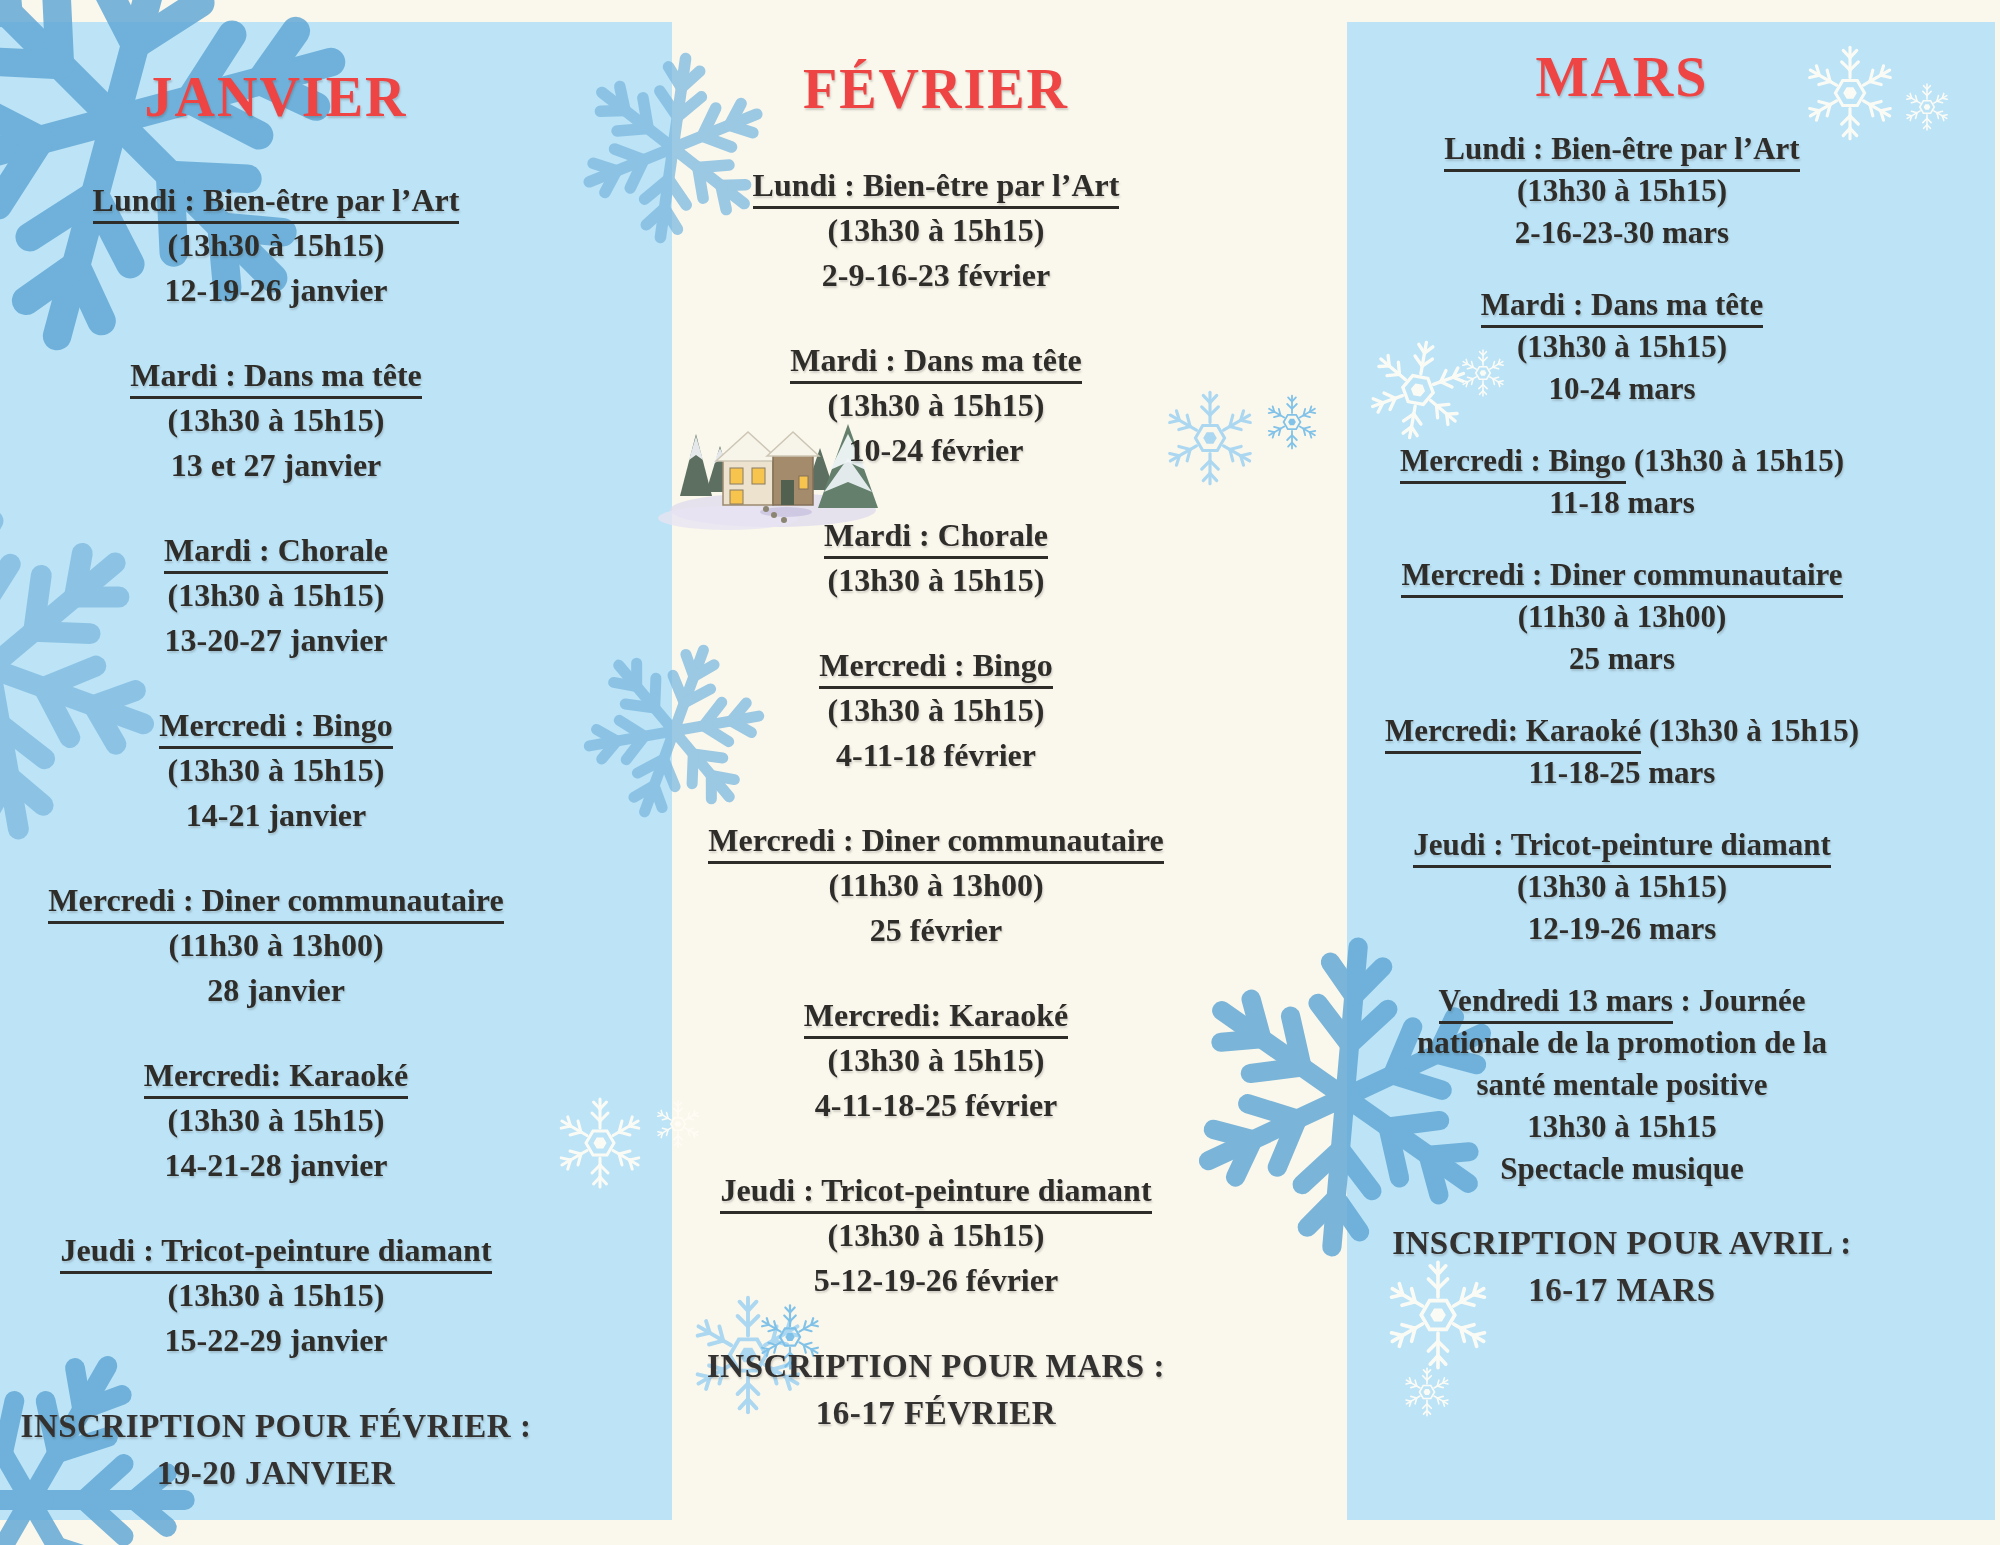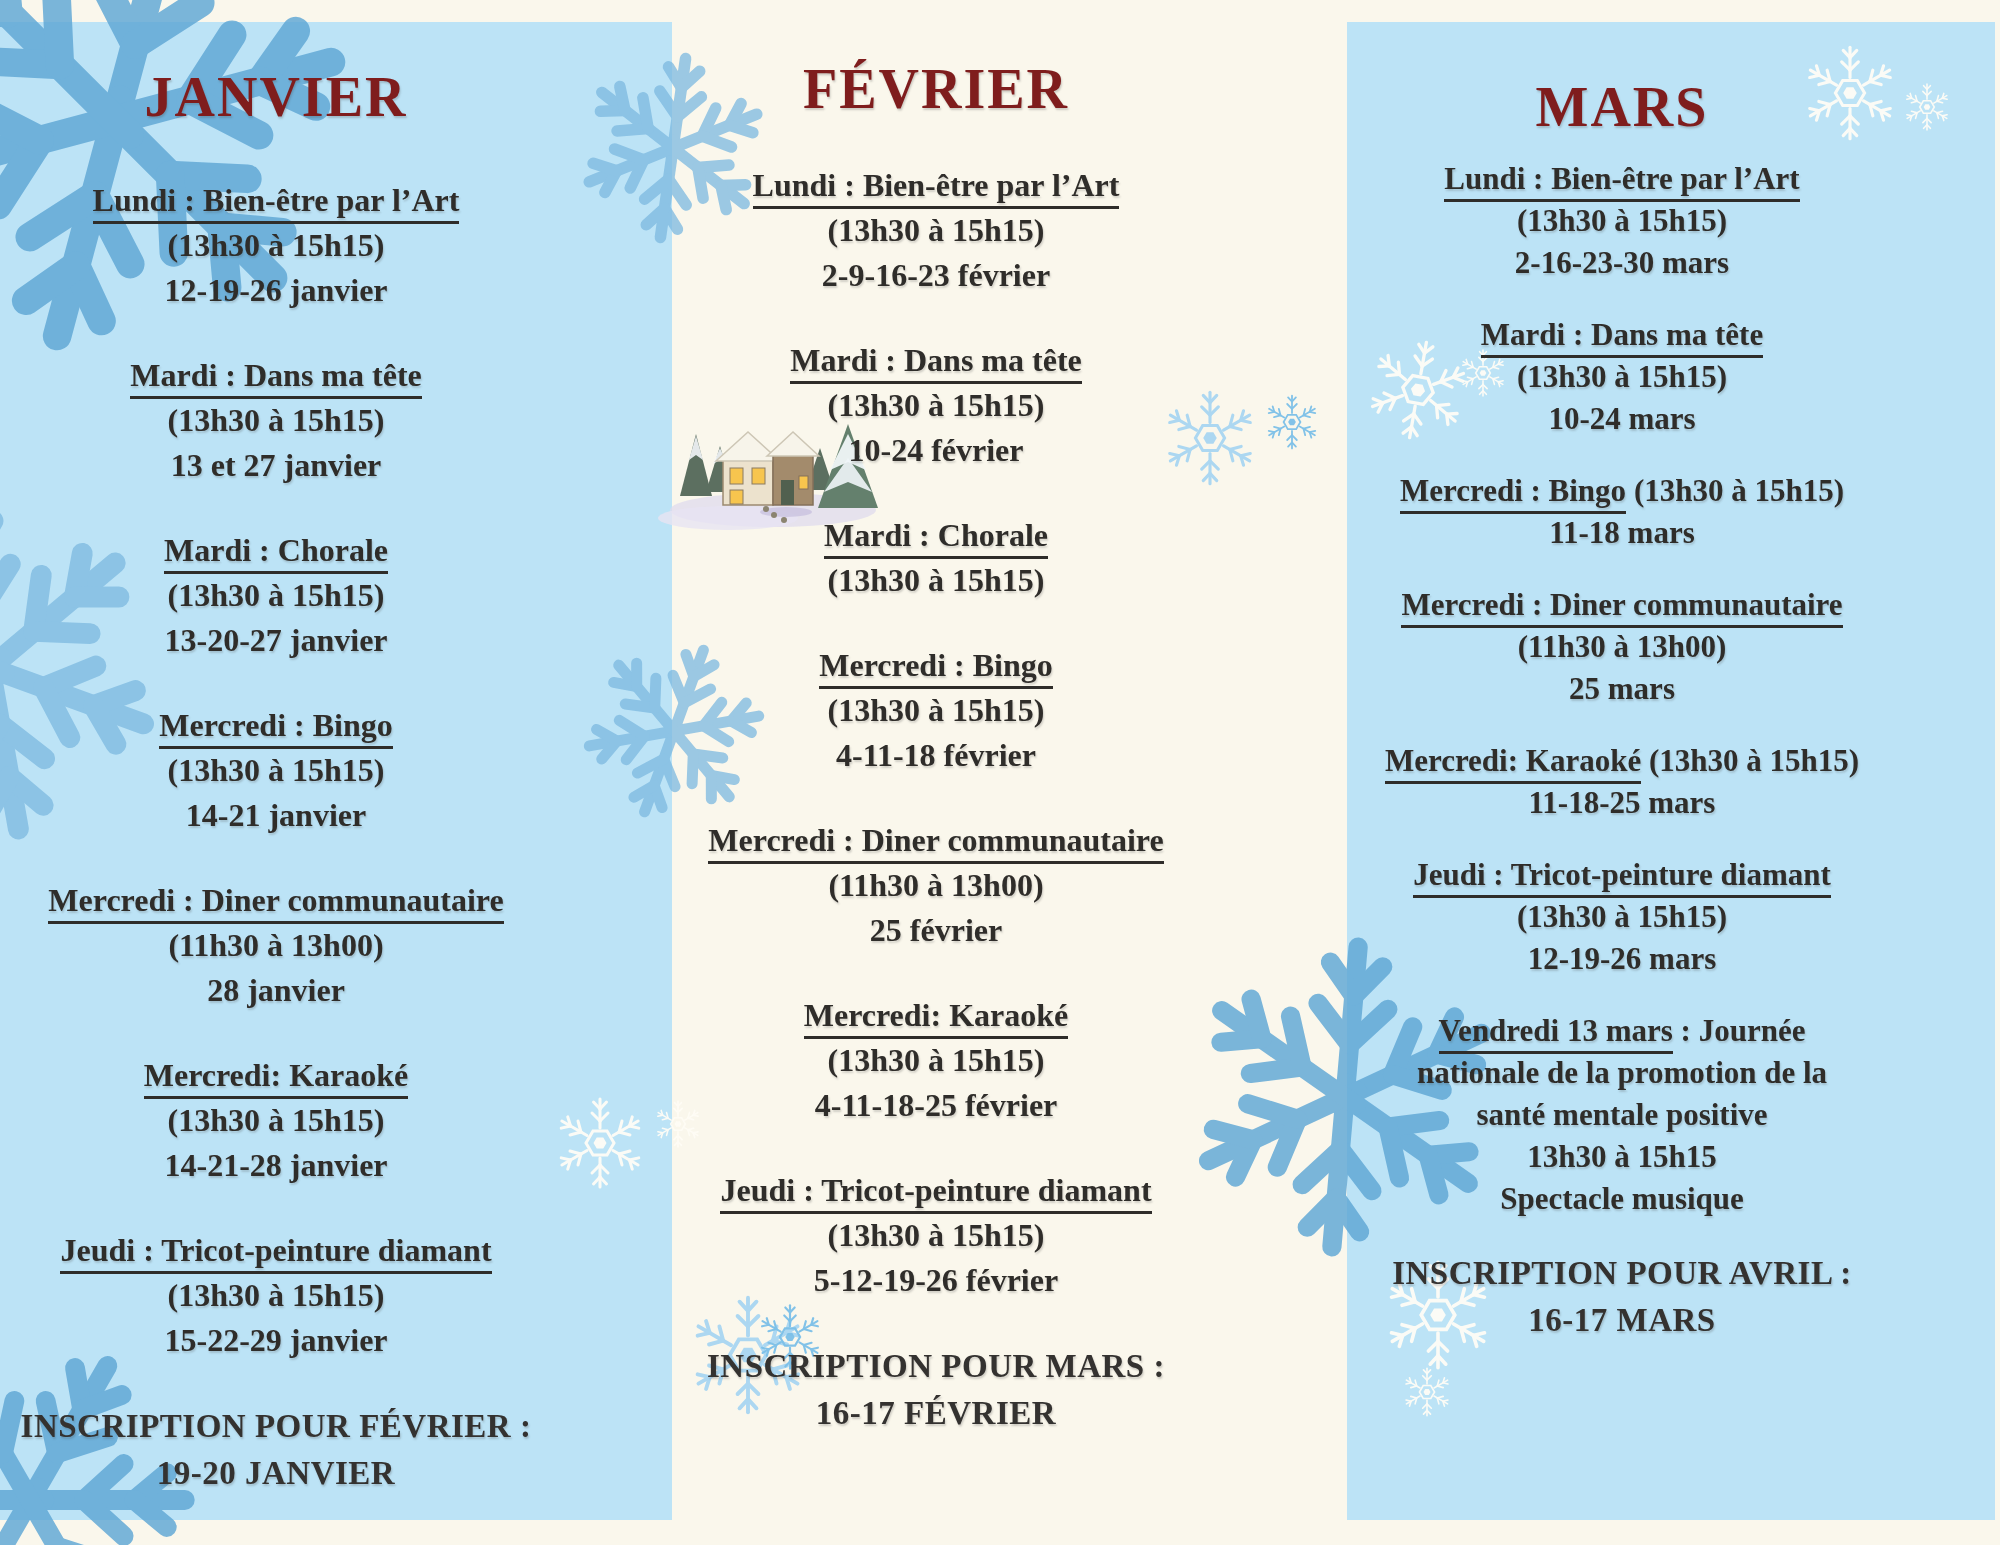--- a/index.html
+++ b/index.html
@@ -17,25 +17,25 @@
   #decor{position:absolute;left:0;top:0;z-index:1;pointer-events:none;}
   .wc{color:#5fa7d5;stroke-width:11;opacity:.82;}
   .wc2{color:#7cb9e0;stroke-width:11;opacity:.75;}
   .crisp-light{color:#a8d6f2;stroke-width:6;opacity:.95;}
   .crisp-med{color:#7cc0e8;stroke-width:6;opacity:.95;}
   .white{color:#fffdf6;stroke-width:6;opacity:.95;}
 
   .col{position:absolute;z-index:2;text-align:center;font-weight:700;}
   #col-0{left:6px;width:540px;top:62px;}
   #col-1{left:657px;width:558px;top:54px;}
-  #col-2{left:1352px;width:540px;top:72px;}
+  #col-2{left:1352px;width:540px;top:42px;}
 
   .col h1{
     margin:0;font-size:56px;line-height:70px;letter-spacing:2px;
-    color:#7f1d1d;text-shadow:1px 2px 2px rgba(70,70,70,.25);
+    color:#ef4444;text-shadow:1px 2px 2px rgba(70,70,70,.25);
   }
   #col-0 h1{margin-bottom:46px;}
   #col-1 h1{margin-bottom:39px;}
   #col-2 h1{margin-bottom:16px;}
 
   .ev{margin-bottom:40px;}
   #col-2 .ev{margin-bottom:30px;}
   .ev-head,.ev-line{
     font-size:32px;line-height:45px;
     text-shadow:1px 2px 2px rgba(70,70,70,.22);

